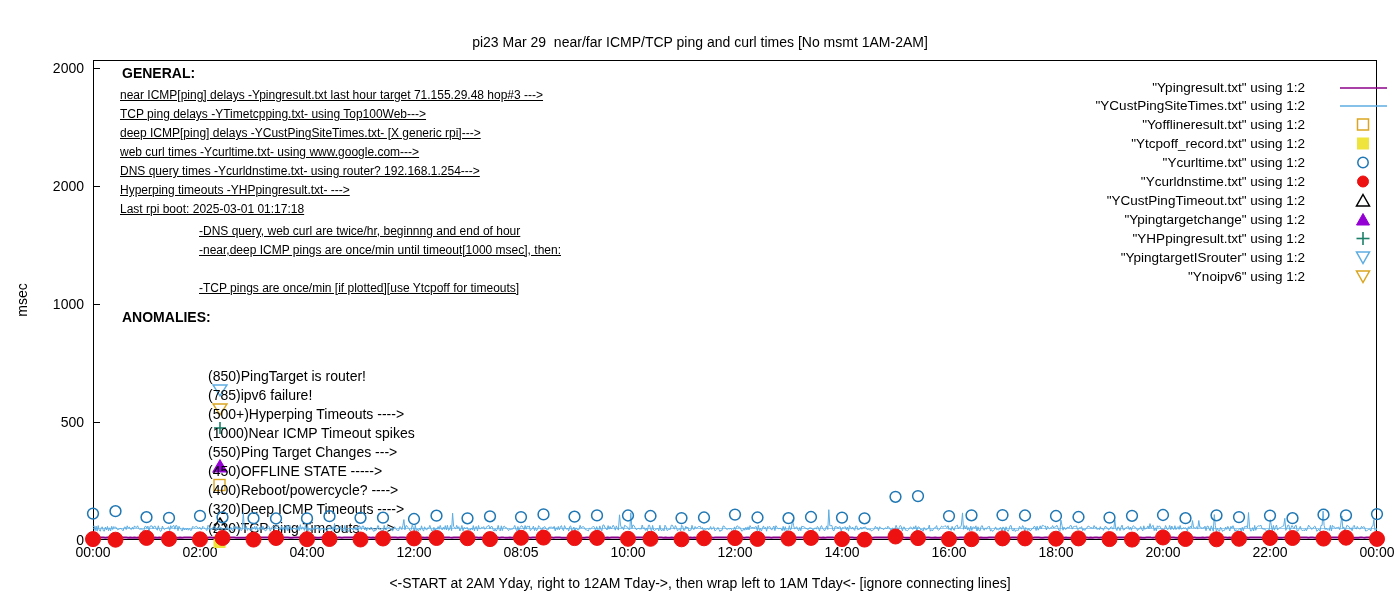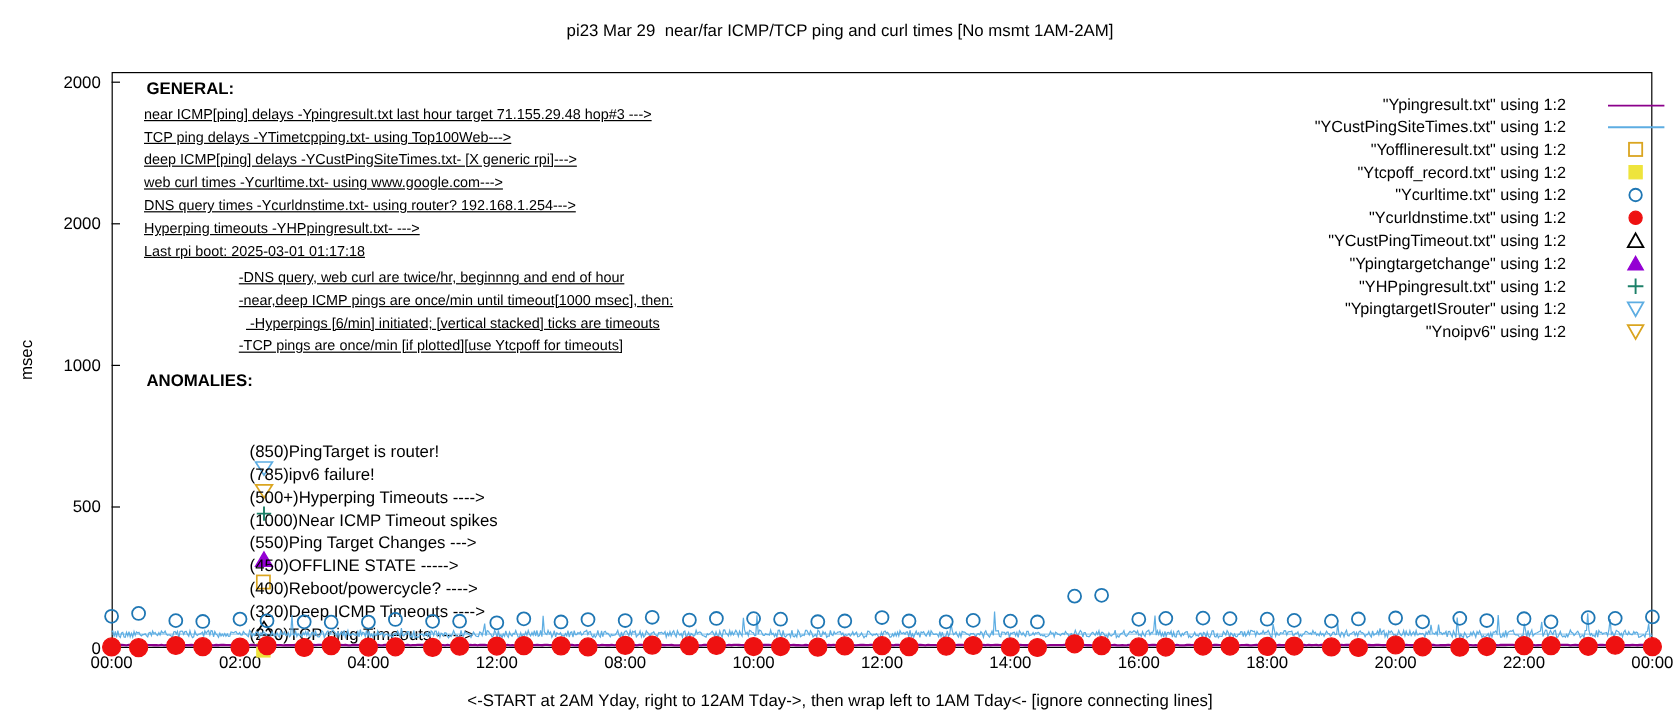--- a/index.html
+++ b/index.html
@@ -18,21 +18,21 @@
   #stage {
     position: absolute;
     left: 0; top: 0;
     width: 1400px;
     height: 600px;
   }
 
   
   #chart-title {
     position: absolute;
-    left: 0; top: 17px;
+    left: 0; top: 34px;
     width: 1400px;
     text-align: center;
     font-size: 14px;
     white-space: pre;
   }
 
   
   #plot-frame {
     position: absolute;
     left: 93px; top: 60px;
@@ -184,21 +184,21 @@
 
   <div class="xtick-mark" style="left:93px;"></div>
   <div class="xtick" style="left:93px;">00:00</div>
   <div class="xtick-mark" style="left:200px;"></div>
   <div class="xtick" style="left:200px;">02:00</div>
   <div class="xtick-mark" style="left:307px;"></div>
   <div class="xtick" style="left:307px;">04:00</div>
   <div class="xtick-mark" style="left:414px;"></div>
   <div class="xtick" style="left:414px;">12:00</div>
   <div class="xtick-mark" style="left:521px;"></div>
-  <div class="xtick" style="left:521px;">08:00</div>
+  <div class="xtick" style="left:521px;">08:05</div>
   <div class="xtick-mark" style="left:628px;"></div>
   <div class="xtick" style="left:628px;">10:00</div>
   <div class="xtick-mark" style="left:735px;"></div>
   <div class="xtick" style="left:735px;">12:00</div>
   <div class="xtick-mark" style="left:842px;"></div>
   <div class="xtick" style="left:842px;">14:00</div>
   <div class="xtick-mark" style="left:949px;"></div>
   <div class="xtick" style="left:949px;">16:00</div>
   <div class="xtick-mark" style="left:1056px;"></div>
   <div class="xtick" style="left:1056px;">18:00</div>
@@ -215,21 +215,20 @@
   <div class="ann-line" style="left:120px; top:88px;">near ICMP[ping] delays -Ypingresult.txt last hour target 71.155.29.48 hop#3 ---&gt;</div>
   <div class="ann-line" style="left:120px; top:107px;">TCP ping delays -YTimetcpping.txt- using Top100Web---&gt;</div>
   <div class="ann-line" style="left:120px; top:126px;">deep ICMP[ping] delays -YCustPingSiteTimes.txt- [X generic rpi]---&gt;</div>
   <div class="ann-line" style="left:120px; top:145px;">web curl times -Ycurltime.txt- using www.google.com---&gt;</div>
   <div class="ann-line" style="left:120px; top:164px;">DNS query times -Ycurldnstime.txt- using router? 192.168.1.254---&gt;</div>
   <div class="ann-line" style="left:120px; top:183px;">Hyperping timeouts -YHPpingresult.txt- ---&gt;</div>
   <div class="ann-line" style="left:120px; top:202px;">Last rpi boot: 2025-03-01 01:17:18</div>
 
   <div class="ann-line" style="left:199px; top:224px;">-DNS query, web curl are twice/hr, beginnng and end of hour</div>
   <div class="ann-line" style="left:199px; top:243px;">-near,deep ICMP pings are once/min until timeout[1000 msec], then:</div>
-  <div class="ann-line" style="left:205px; top:262px;"> -Hyperpings [6/min] initiated; [vertical stacked] ticks are timeouts</div>
   <div class="ann-line" style="left:199px; top:281px;">-TCP pings are once/min [if plotted][use Ytcpoff for timeouts]</div>
 
   <div class="ann-head" style="left:122px; top:310px;">ANOMALIES:</div>
 
   <div class="anom-row" style="top:328px;">
     <span class="anom-sym">
       <svg width="22" height="16" viewBox="0 0 22 16">
           <polygon points="4,3 18,3 11,14" fill="none" stroke="#5DADE2" stroke-width="1.4"></polygon>
         </svg>
     </span>

